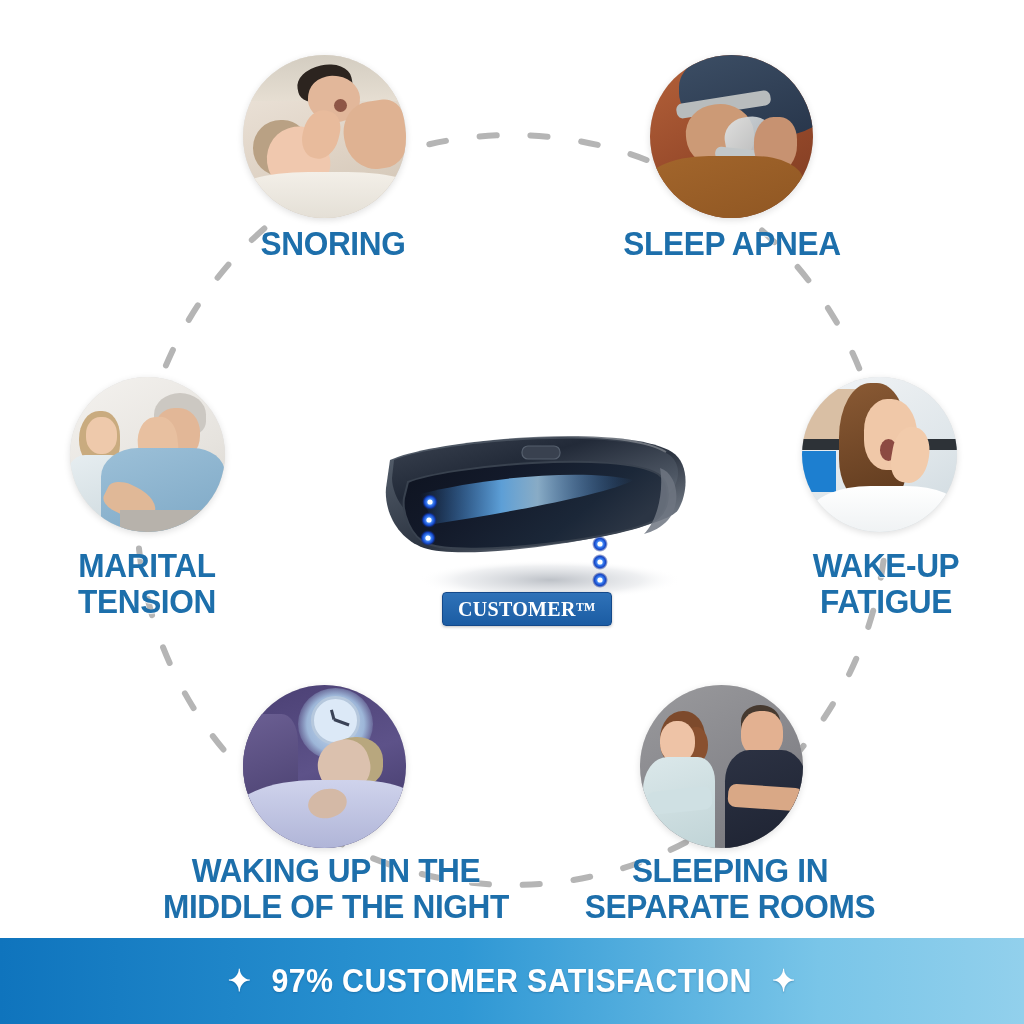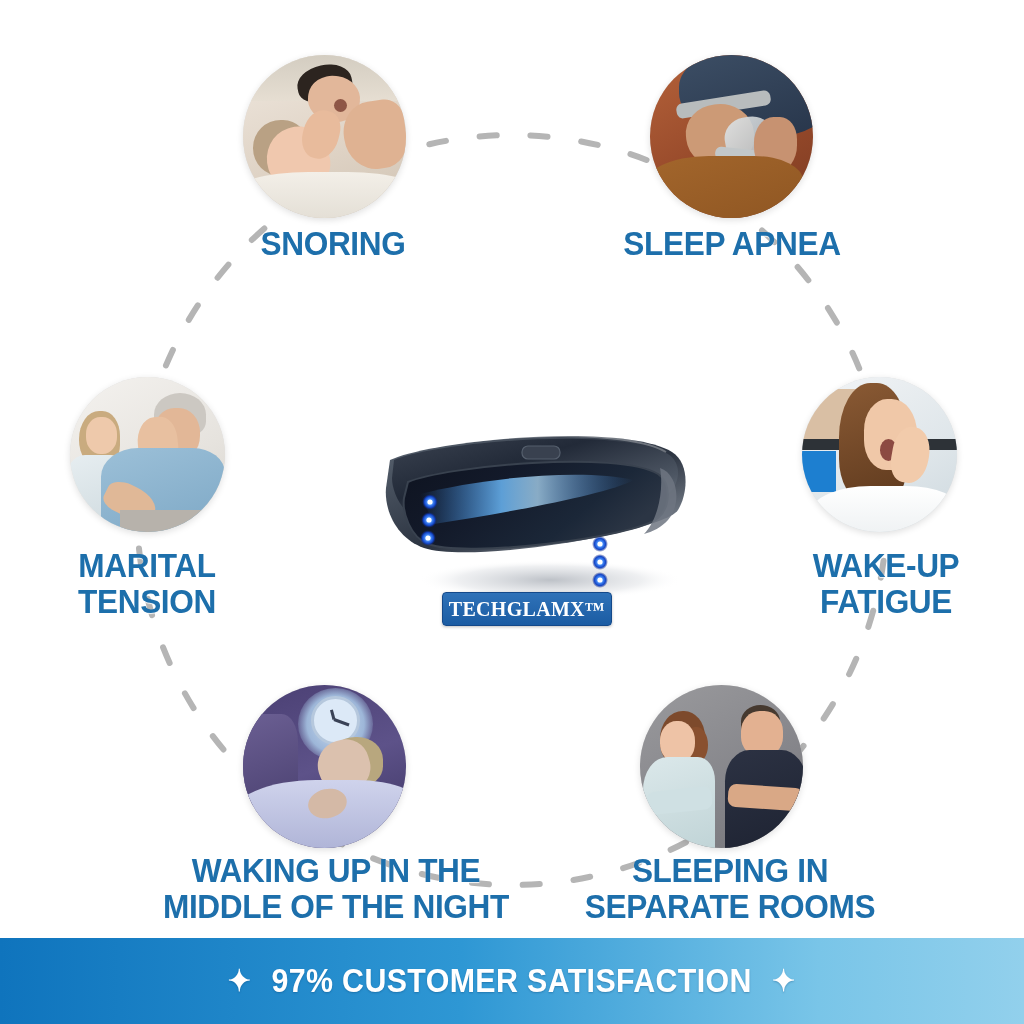--- a/index.html
+++ b/index.html
@@ -280,21 +280,21 @@
         <circle cx="228" cy="172" r="2.6" fill="#ffffff"></circle>
       </g>
 
       <path d="M288,60 C306,66 310,96 296,112 C290,119 280,124 272,126
                C286,112 292,82 288,60 Z" fill="#6e7681" opacity="0.85"></path>
 
       <path d="M24,48 C70,30 246,16 294,44" fill="none" stroke="rgba(255,255,255,0.30)" stroke-width="2"></path>
     </svg>
   </div>
 
-  <div class="brand-badge">TECHGLAMX™</div>
+  <div class="brand-badge">CUSTOMER™</div>
 
   <div class="label" style="left:183px; top:226px; width:300px;">SNORING</div>
 
   <div class="label" style="left:582px; top:226px; width:300px;">SLEEP APNEA</div>
 
   <div class="label" style="left:755px; top:548px; width:262px;">WAKE-UP
 FATIGUE</div>
 
   <div class="label" style="left:565px; top:853px; width:330px;">SLEEPING IN
 SEPARATE ROOMS</div>

